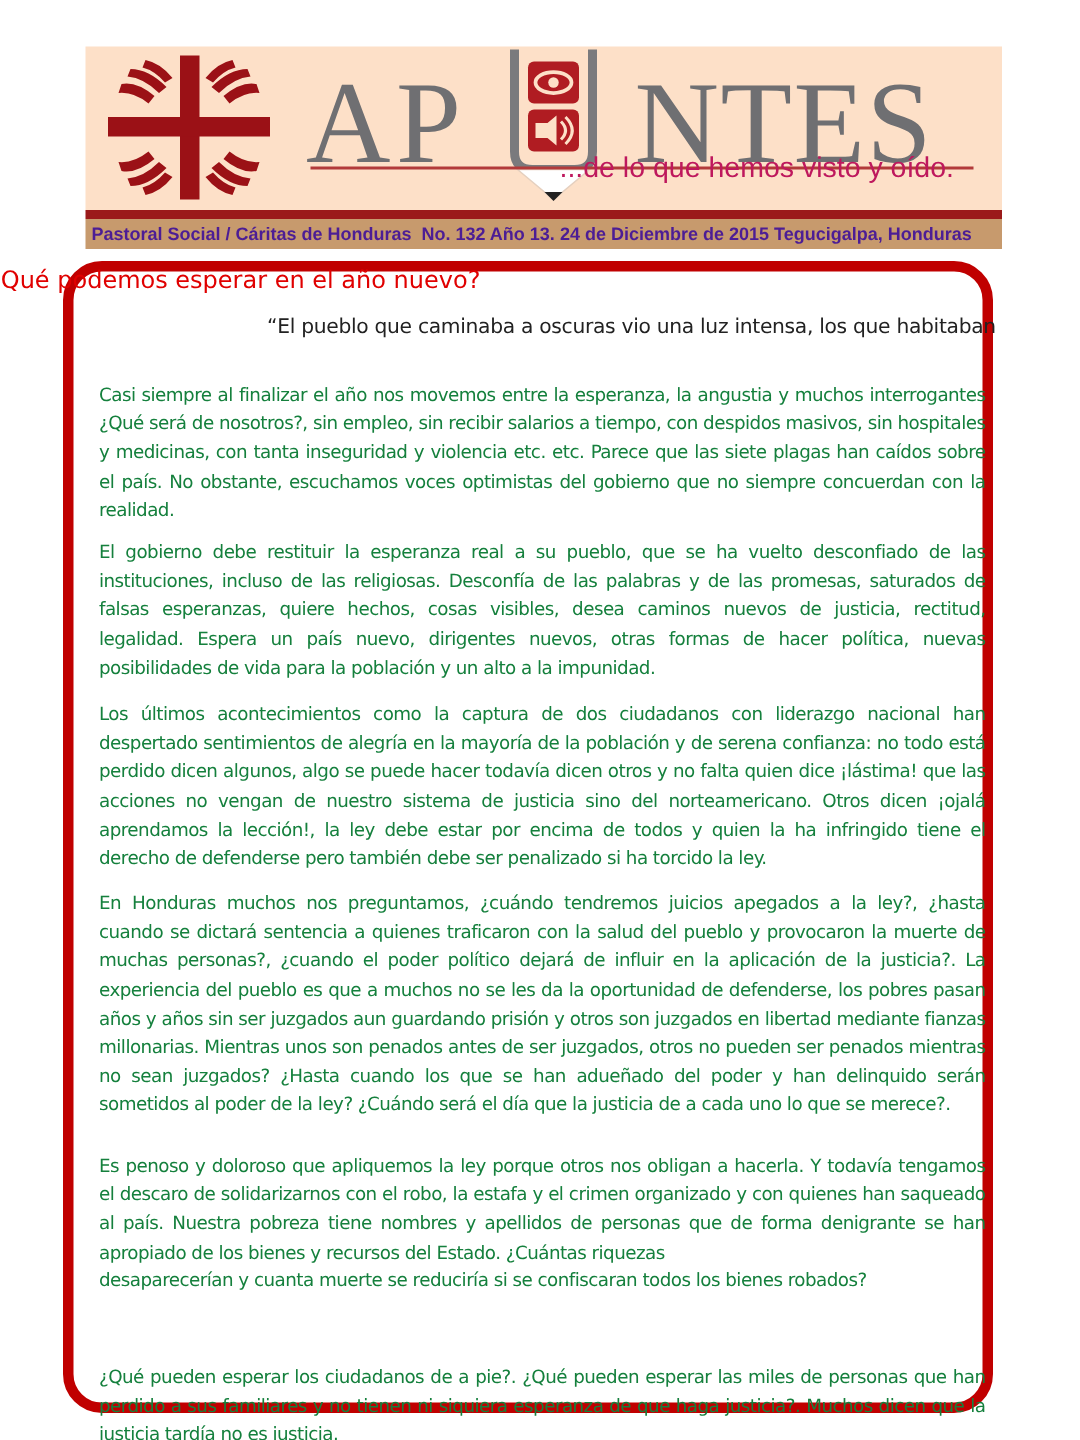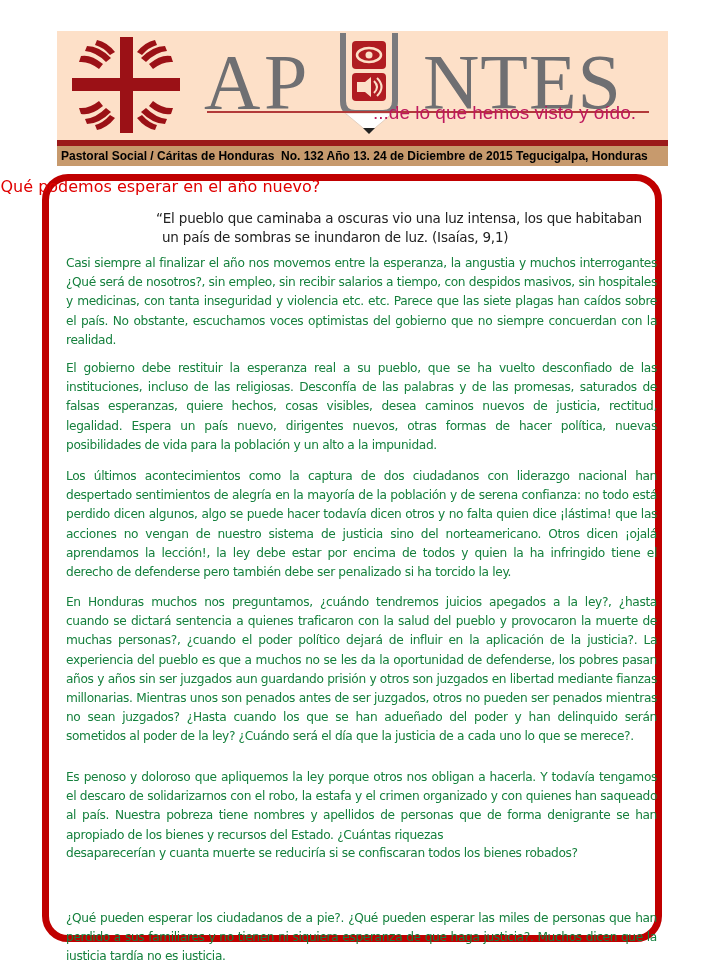--- a/index.html
+++ b/index.html
@@ -8,28 +8,28 @@
   .masthead { position: absolute; left: 57px; top: 31px; width: 611px; height: 109px; background: #fde0c8; }
   .logo { position: absolute; left: 10px; top: 3px; width: 118px; height: 102px; }
   .title-A { position: absolute; left: 147px; top: 12px; font-family: "Liberation Serif", serif; font-size: 78px; line-height: 78px; color: #6f6f72; letter-spacing: 2px; }
   .title-P { position: absolute; left: 207px; top: 12px; font-family: "Liberation Serif", serif; font-size: 78px; line-height: 78px; color: #6f6f72; }
   .title-rest { position: absolute; left: 366px; top: 12px; font-family: "Liberation Serif", serif; font-size: 78px; line-height: 78px; color: #6f6f72; letter-spacing: 1px; }
   .pencil { position: absolute; left: 264px; top: 0px; width: 96px; height: 105px; }
   .underline-rule { position: absolute; left: 150px; top: 80px; width: 442px; height: 2px; background: #b23a3a; }
   .tagline { position: absolute; left: 316px; top: 71px; font-size: 19px; color: #be185d; }
 
   .topbar-rule { position: absolute; left: 57px; top: 140px; width: 611px; height: 6px; background: #9b1a1a; }
-  .info-bar { position: absolute; left: 57px; top: 146px; width: 611px; height: 20px; background: #c79a6d; color: #000000; font-size: 12px; font-weight: bold; line-height: 20px; white-space: nowrap; }
+  .info-bar { position: absolute; left: 57px; top: 146px; width: 611px; height: 20px; background: #c79a6d; color: #4c1d95; font-size: 12px; font-weight: bold; line-height: 20px; white-space: nowrap; }
   .info-bar .org { position: absolute; left: 4px; }
   .info-bar .issue { position: absolute; left: 224px; }
 
   .article-box { position: absolute; left: 42px; top: 174px; width: 620px; height: 768px; border: 7px solid #c00000; border-radius: 26px; background: #fff; box-sizing: border-box; }
   .headline { position: absolute; left: 0; top: 177px; width: 720px; font-size: 16px; color: #e00000; font-family: "DejaVu Sans", sans-serif; }
   .headline span { position: relative; left: -8px; }
-  .quote { position: absolute; left: 156px; top: 209px; width: 500px; font-size: 13.5px; line-height: 19px; color: #222; font-family: "DejaVu Sans", sans-serif; letter-spacing: -0.2px; }
+  .quote { position: absolute; left: 178px; top: 209px; width: 500px; font-size: 13.5px; line-height: 19px; color: #222; font-family: "DejaVu Sans", sans-serif; letter-spacing: -0.2px; }
   .quote .line2 { padding-left: 6px; display: block; }
 
   .para { position: absolute; left: 66px; width: 591px; font-size: 12.2px; line-height: 19.2px; color: #15803d; text-align: justify; font-family: "DejaVu Sans", sans-serif; letter-spacing: -0.35px; }
 </style>
 </head>
 <body>
 
 <div class="masthead">
   <svg class="logo" viewBox="0 0 118 102">
     <g fill="#9b1116">
@@ -75,21 +75,20 @@
 <div class="topbar-rule"></div>
 <div class="info-bar">
   <span class="org">Pastoral Social / Cáritas de Honduras</span>
   <span class="issue">No. 132  Año 13.  24  de Diciembre de 2015 Tegucigalpa, Honduras</span>
 </div>
 
 <div class="article-box"></div>
 <div class="headline"><span>¿Qué podemos esperar en el  año nuevo?</span></div>
 <div class="quote">
   <span>“El pueblo que caminaba  a oscuras  vio una luz intensa, los que habitaban</span>
-  <span class="line2">un país  de sombras se inundaron de luz. (Isaías, 9,1)</span>
 </div>
 
 <p class="para" style="top:254px;margin:0;">Casi siempre al  finalizar el año nos movemos entre la esperanza, la angustia   y muchos interrogantes ¿Qué será de nosotros?, sin empleo, sin recibir salarios a tiempo, con despidos masivos, sin hospitales y medicinas, con tanta inseguridad y violencia etc. etc. Parece que las siete plagas han caídos sobre el país. No obstante, escuchamos voces  optimistas del gobierno que no siempre concuerdan con la realidad.</p>
 <p class="para" style="top:359px;margin:0;">El gobierno debe restituir la esperanza  real a su pueblo, que se ha vuelto desconfiado  de  las instituciones, incluso de las religiosas. Desconfía de las palabras y de las  promesas,  saturados de falsas esperanzas, quiere hechos, cosas visibles, desea caminos nuevos de  justicia, rectitud, legalidad. Espera un país nuevo, dirigentes nuevos, otras formas de hacer política, nuevas posibilidades de vida para la población y un alto a la impunidad.</p>
 <p class="para" style="top:467px;margin:0;">Los últimos acontecimientos como la captura de dos ciudadanos con liderazgo nacional han despertado sentimientos de alegría en la mayoría de la población y de serena confianza: no todo está perdido dicen algunos, algo se puede hacer todavía dicen otros y no falta quien dice ¡lástima! que las acciones no vengan de nuestro sistema de justicia sino del norteamericano. Otros dicen ¡ojalá aprendamos la lección!, la ley debe estar por encima de todos y quien la ha infringido tiene el derecho de defenderse pero también debe ser penalizado si ha torcido la ley.</p>
 <p class="para" style="top:593px;margin:0;">En Honduras muchos nos preguntamos, ¿cuándo tendremos juicios apegados a la ley?, ¿hasta cuando se dictará sentencia a quienes traficaron con la salud del pueblo y provocaron  la muerte de muchas personas?, ¿cuando el poder político dejará de influir en la aplicación de la justicia?. La experiencia del pueblo es que a muchos no se les da la oportunidad de defenderse, los pobres pasan años y años sin ser juzgados aun guardando prisión y otros son juzgados en libertad mediante fianzas millonarias. Mientras unos son penados  antes de ser juzgados, otros no pueden ser penados mientras no sean juzgados? ¿Hasta cuando los que se han adueñado del poder y han delinquido serán sometidos al poder de la ley? ¿Cuándo será el día que la justicia de a cada uno lo que se merece?.</p>
 <p class="para" style="top:768px;margin:0;text-align-last:left;">Es penoso y doloroso que apliquemos la ley porque otros nos obligan a hacerla. Y todavía tengamos el descaro de solidarizarnos con el robo, la estafa y el crimen organizado y con quienes han saqueado al país. Nuestra pobreza tiene nombres y apellidos de personas  que de forma denigrante se han apropiado de los bienes y recursos del Estado. ¿Cuántas riquezas</p>
 <p class="para" style="top:844px;margin:0;">desaparecerían y cuanta muerte se reduciría si se confiscaran todos los bienes robados?</p>
 <p class="para" style="top:909px;margin:0;">¿Qué pueden esperar los ciudadanos de a pie?. ¿Qué pueden esperar las miles de personas que han perdido a sus familiares y no tienen ni siquiera esperanza de que haga justicia?. Muchos dicen que la justicia tardía no es justicia.</p>
 

